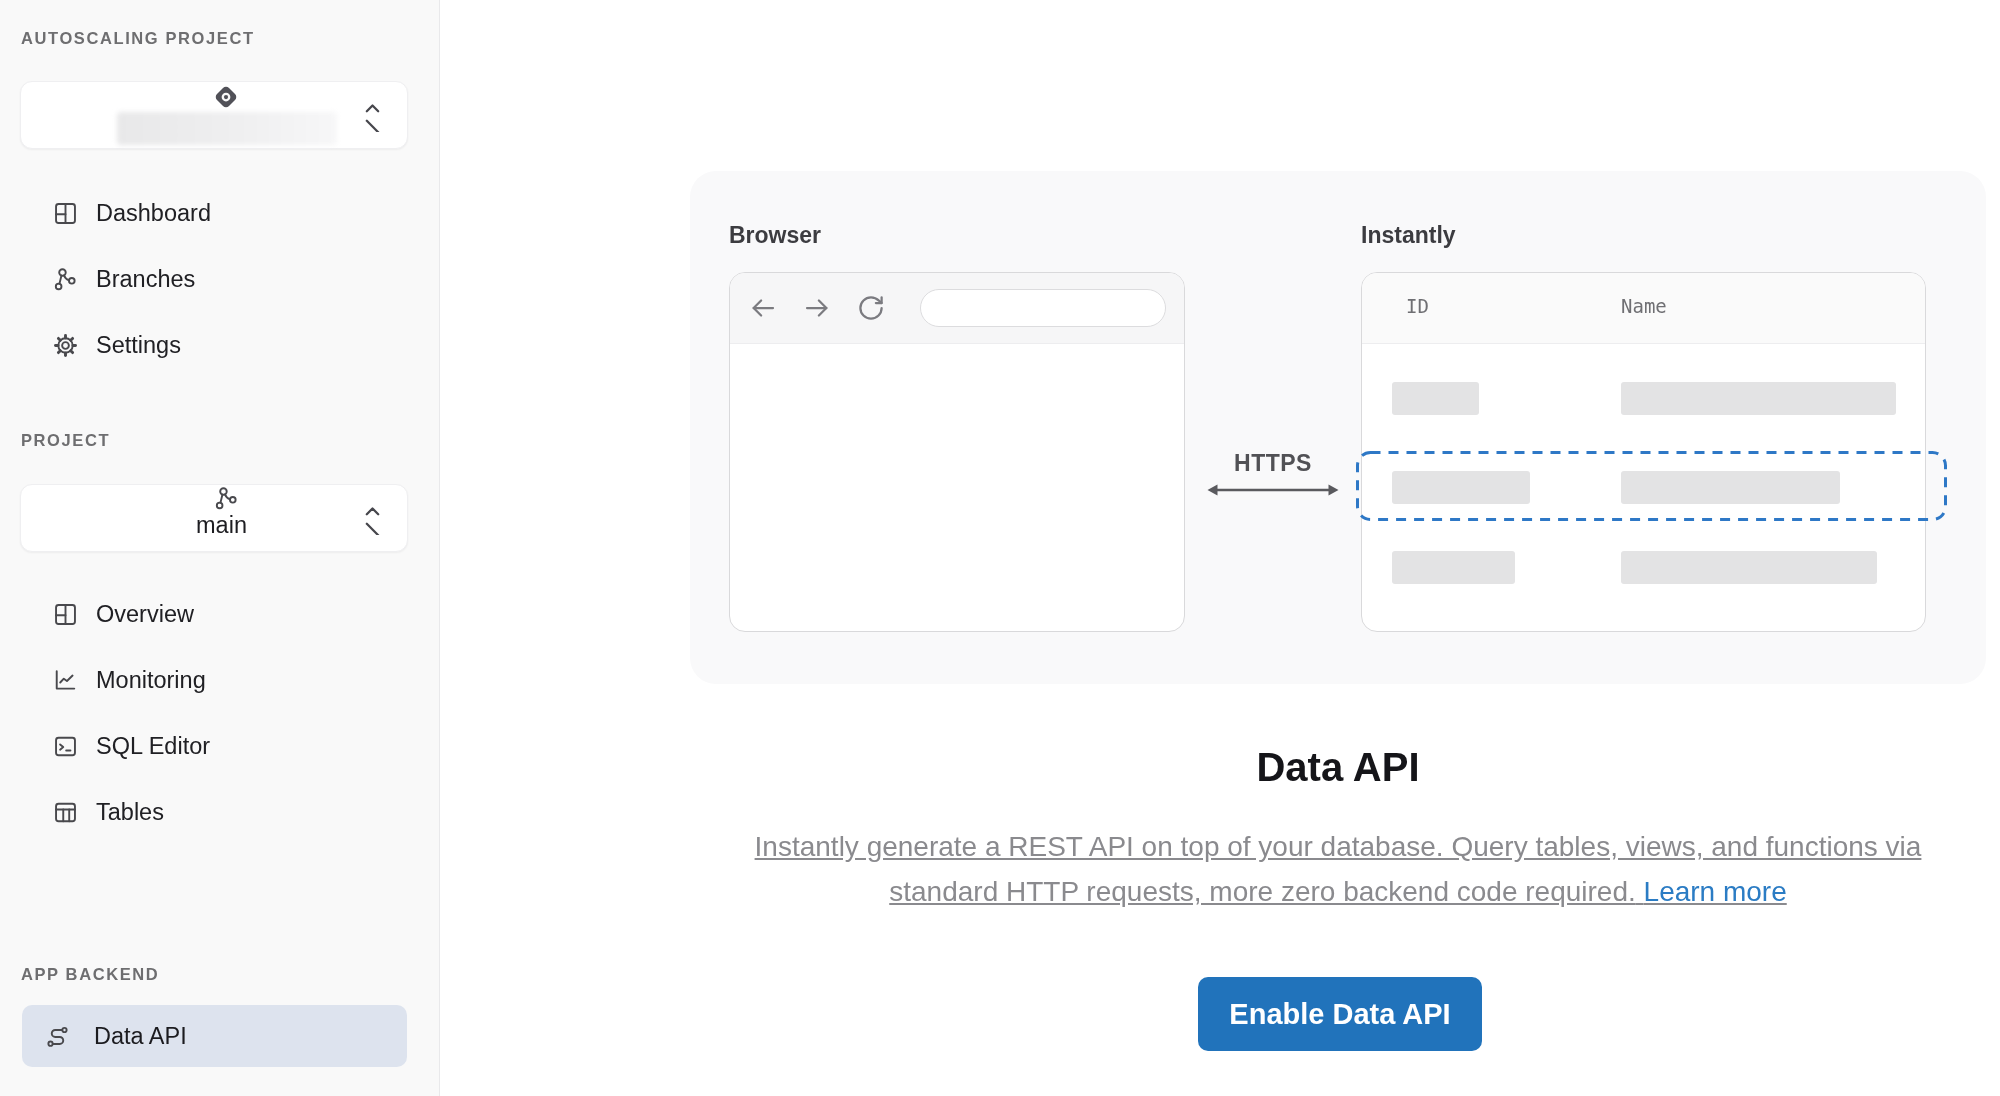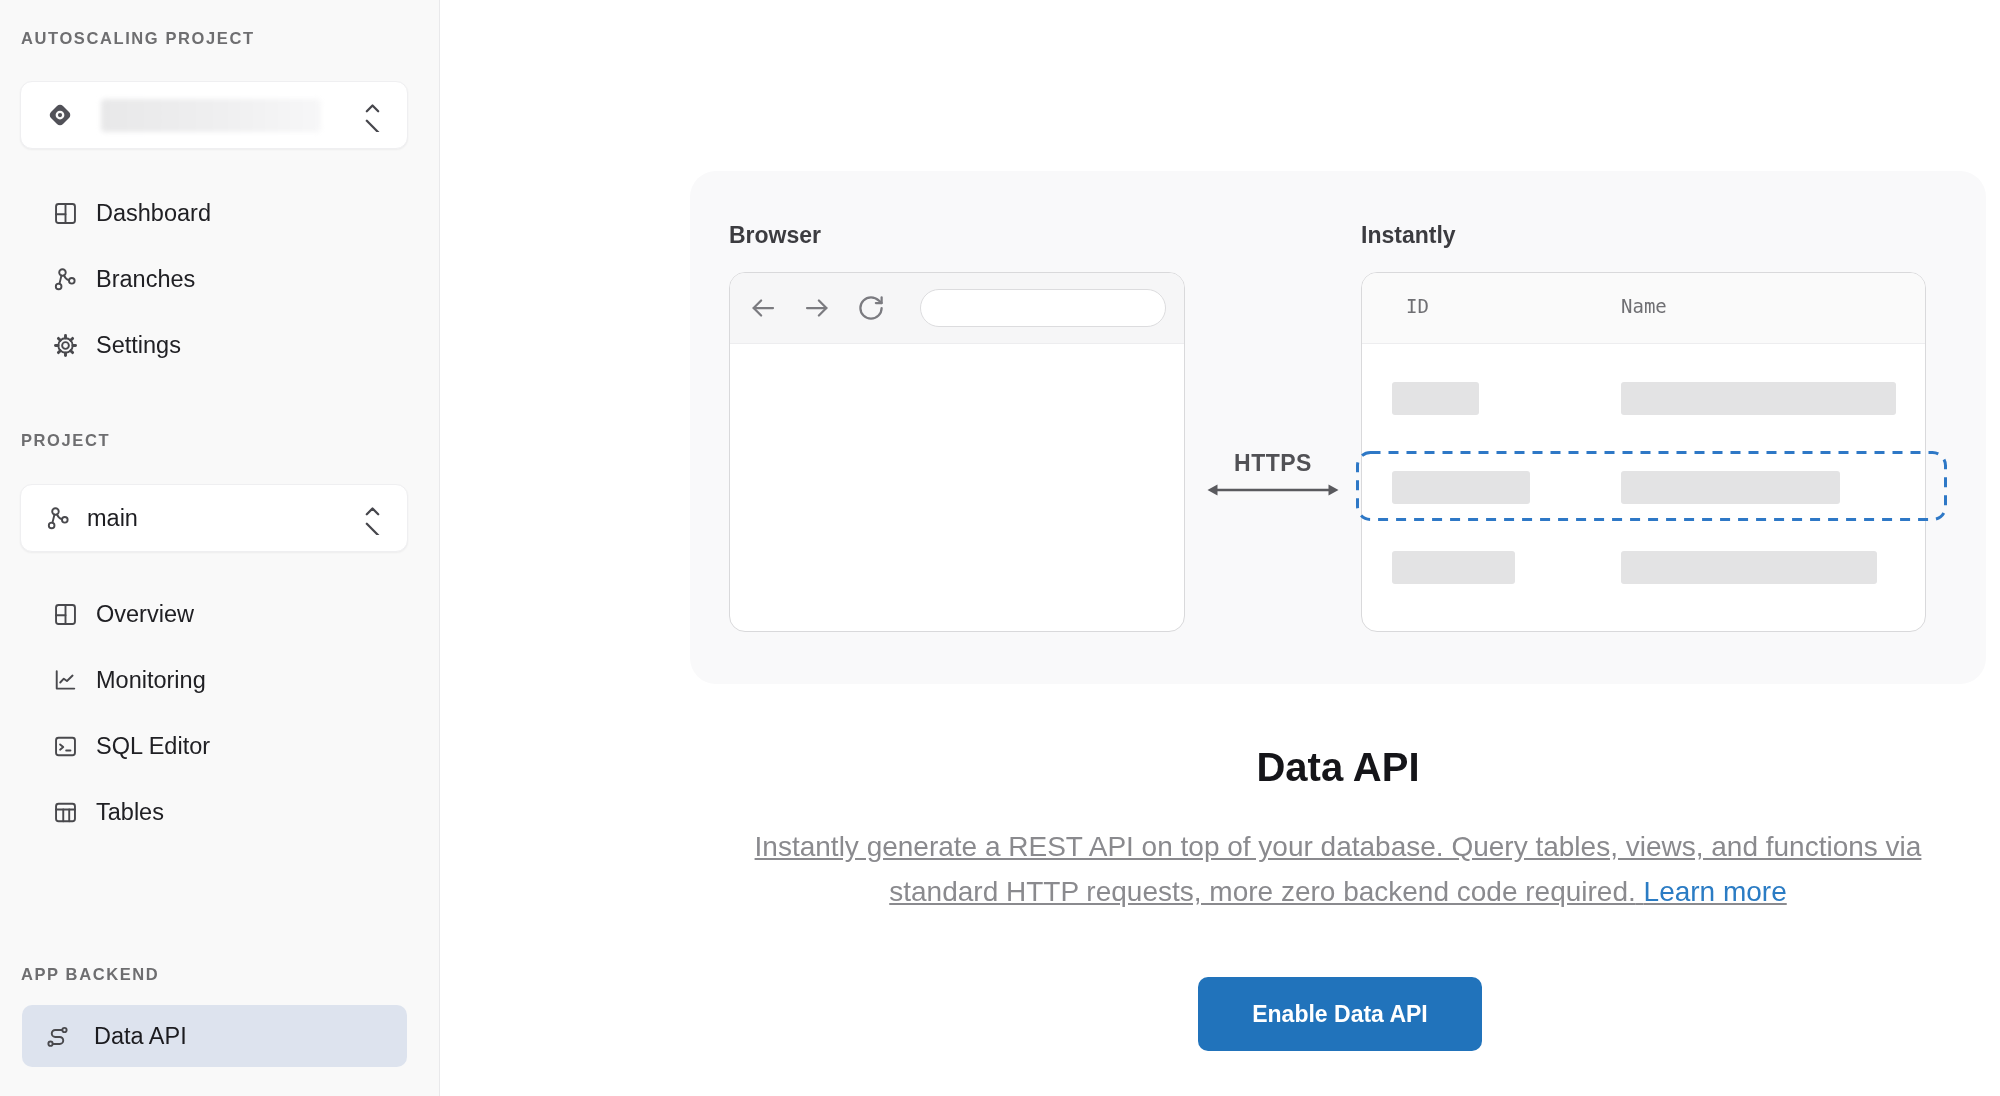--- a/index.html
+++ b/index.html
@@ -11,21 +11,21 @@
   .sidebar { position:absolute; left:0; top:0; width:440px; height:1096px;
              background:#f9f9f9; border-right:1px solid #e9e9eb; }
   .sec-label { position:absolute; left:21px; font-size:16.5px; font-weight:bold;
                color:#6e6e70; letter-spacing:1.6px; }
   #sec-project { top:29px; }
   #sec-branch  { top:431px; }
   #sec-app     { top:965px;text-align:center; }
 
   .selector { position:absolute; left:20px; width:388px; height:68px; background:#fff;
               border:1px solid #efeff1; border-radius:12px; display:flex; align-items:center;
-              box-shadow:0 1px 2px rgba(0,0,0,.05); cursor:pointer; }
+              box-shadow:0 1px 2px rgba(0,0,0,.05); cursor:pointer;flex-direction:column; }
   #project-selector { top:81px; }
   #branch-selector  { top:484px; }
   .selector .lead-icon { margin-left:24px; flex:none; display:flex; }
   .blur-bar { width:220px; height:33px; margin-left:26px; border-radius:4px;
               background:linear-gradient(90deg,#e8e8e9 0%,#efeff0 55%,#f7f7f8 100%);
               filter:blur(2.5px); }
   .selector .chev { position:absolute; right:24px; top:18px; }
   .branch-val { margin-left:15px; font-size:23.5px; color:#1d1d21; }
 
   .nav { position:absolute; left:0; width:440px; }
@@ -73,21 +73,21 @@
   
   .main-title { position:absolute; left:690px; top:745px; width:1296px; text-align:center;
                 font-size:40px; font-weight:bold; color:#151519; }
   .desc { position:absolute; left:690px; top:824px; width:1296px; text-align:center;
           font-size:28px; line-height:45px; color:#8a8a8e;text-decoration:underline; }
   .desc div { white-space:nowrap; }
   .learn-more { color:#2b7cc4; cursor:pointer; text-decoration:none; }
 
   .enable-btn { position:absolute; left:1198px; top:977px; width:284px; height:74px;
                 background:#2173bb; border:none; border-radius:10px; color:#fff;
-                font-family:"Liberation Sans", sans-serif; font-size:23px; font-weight:bold;
+                font-family:"Liberation Sans", sans-serif; font-size:29px; font-weight:bold;
                 cursor:pointer; }
 </style>
 </head>
 <body>
 
 <div class="canvas">
 
   <aside class="sidebar">
 
     <div class="sec-label" id="sec-project">AUTOSCALING PROJECT</div>

